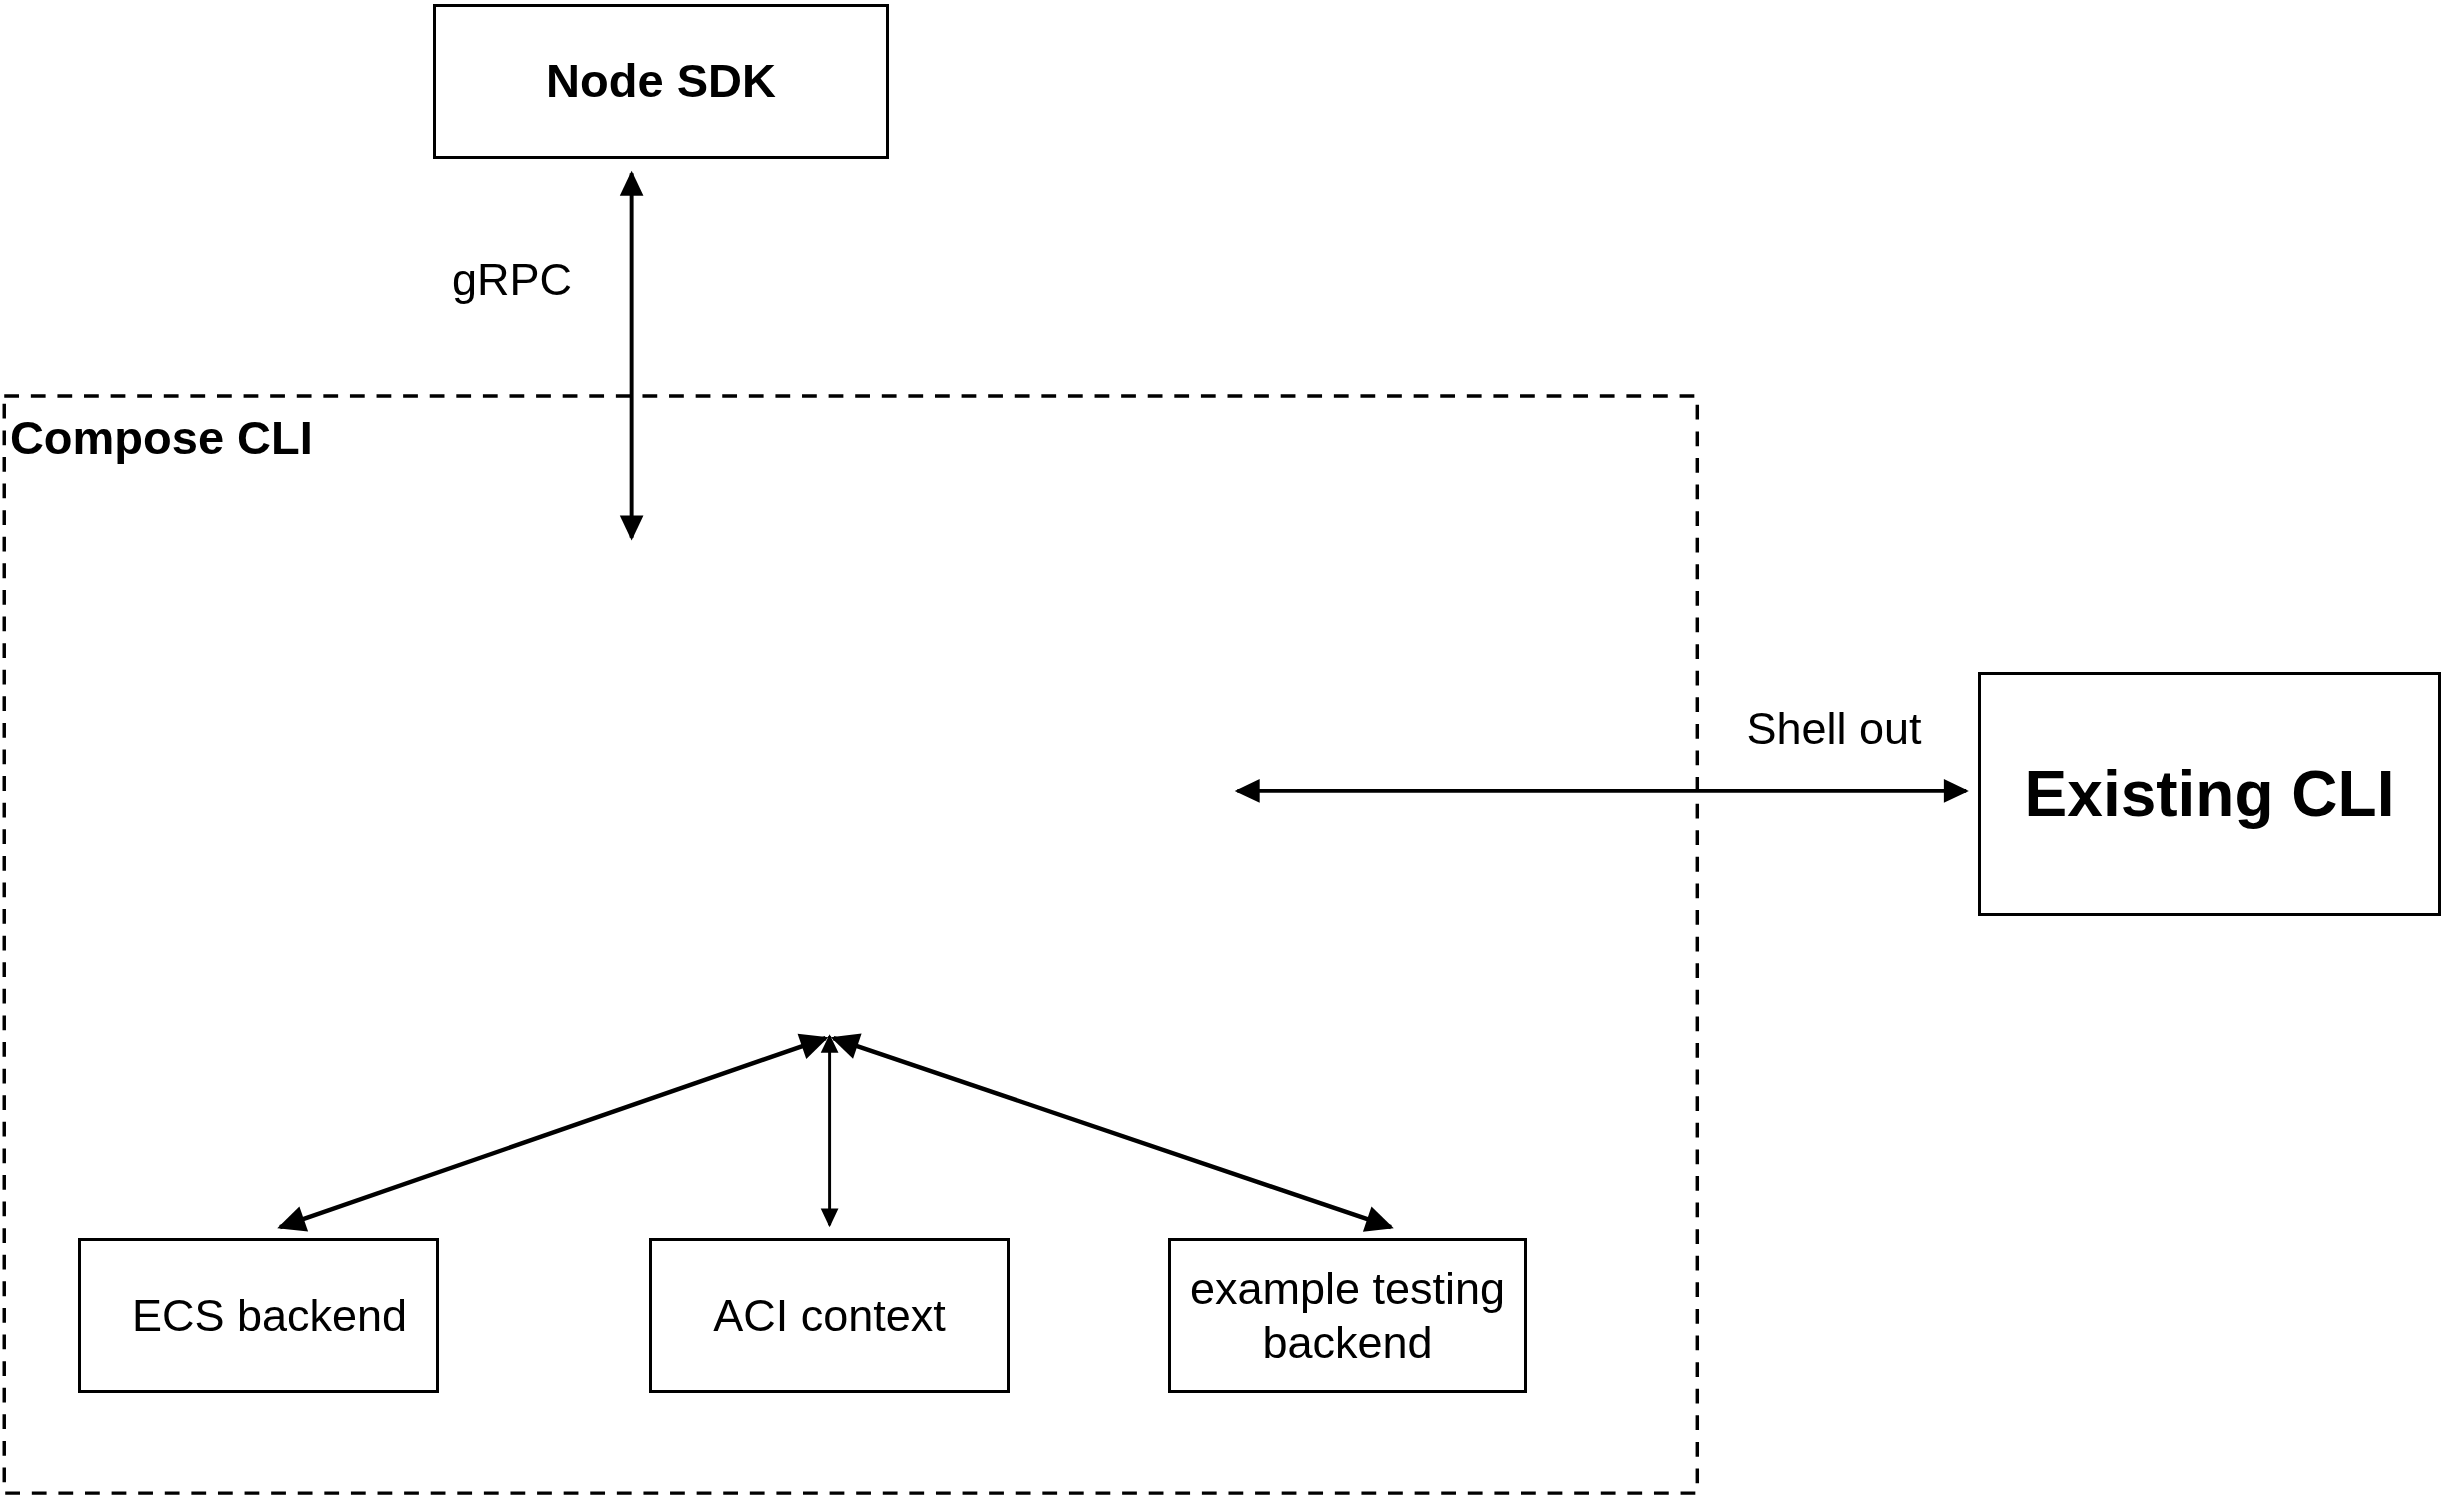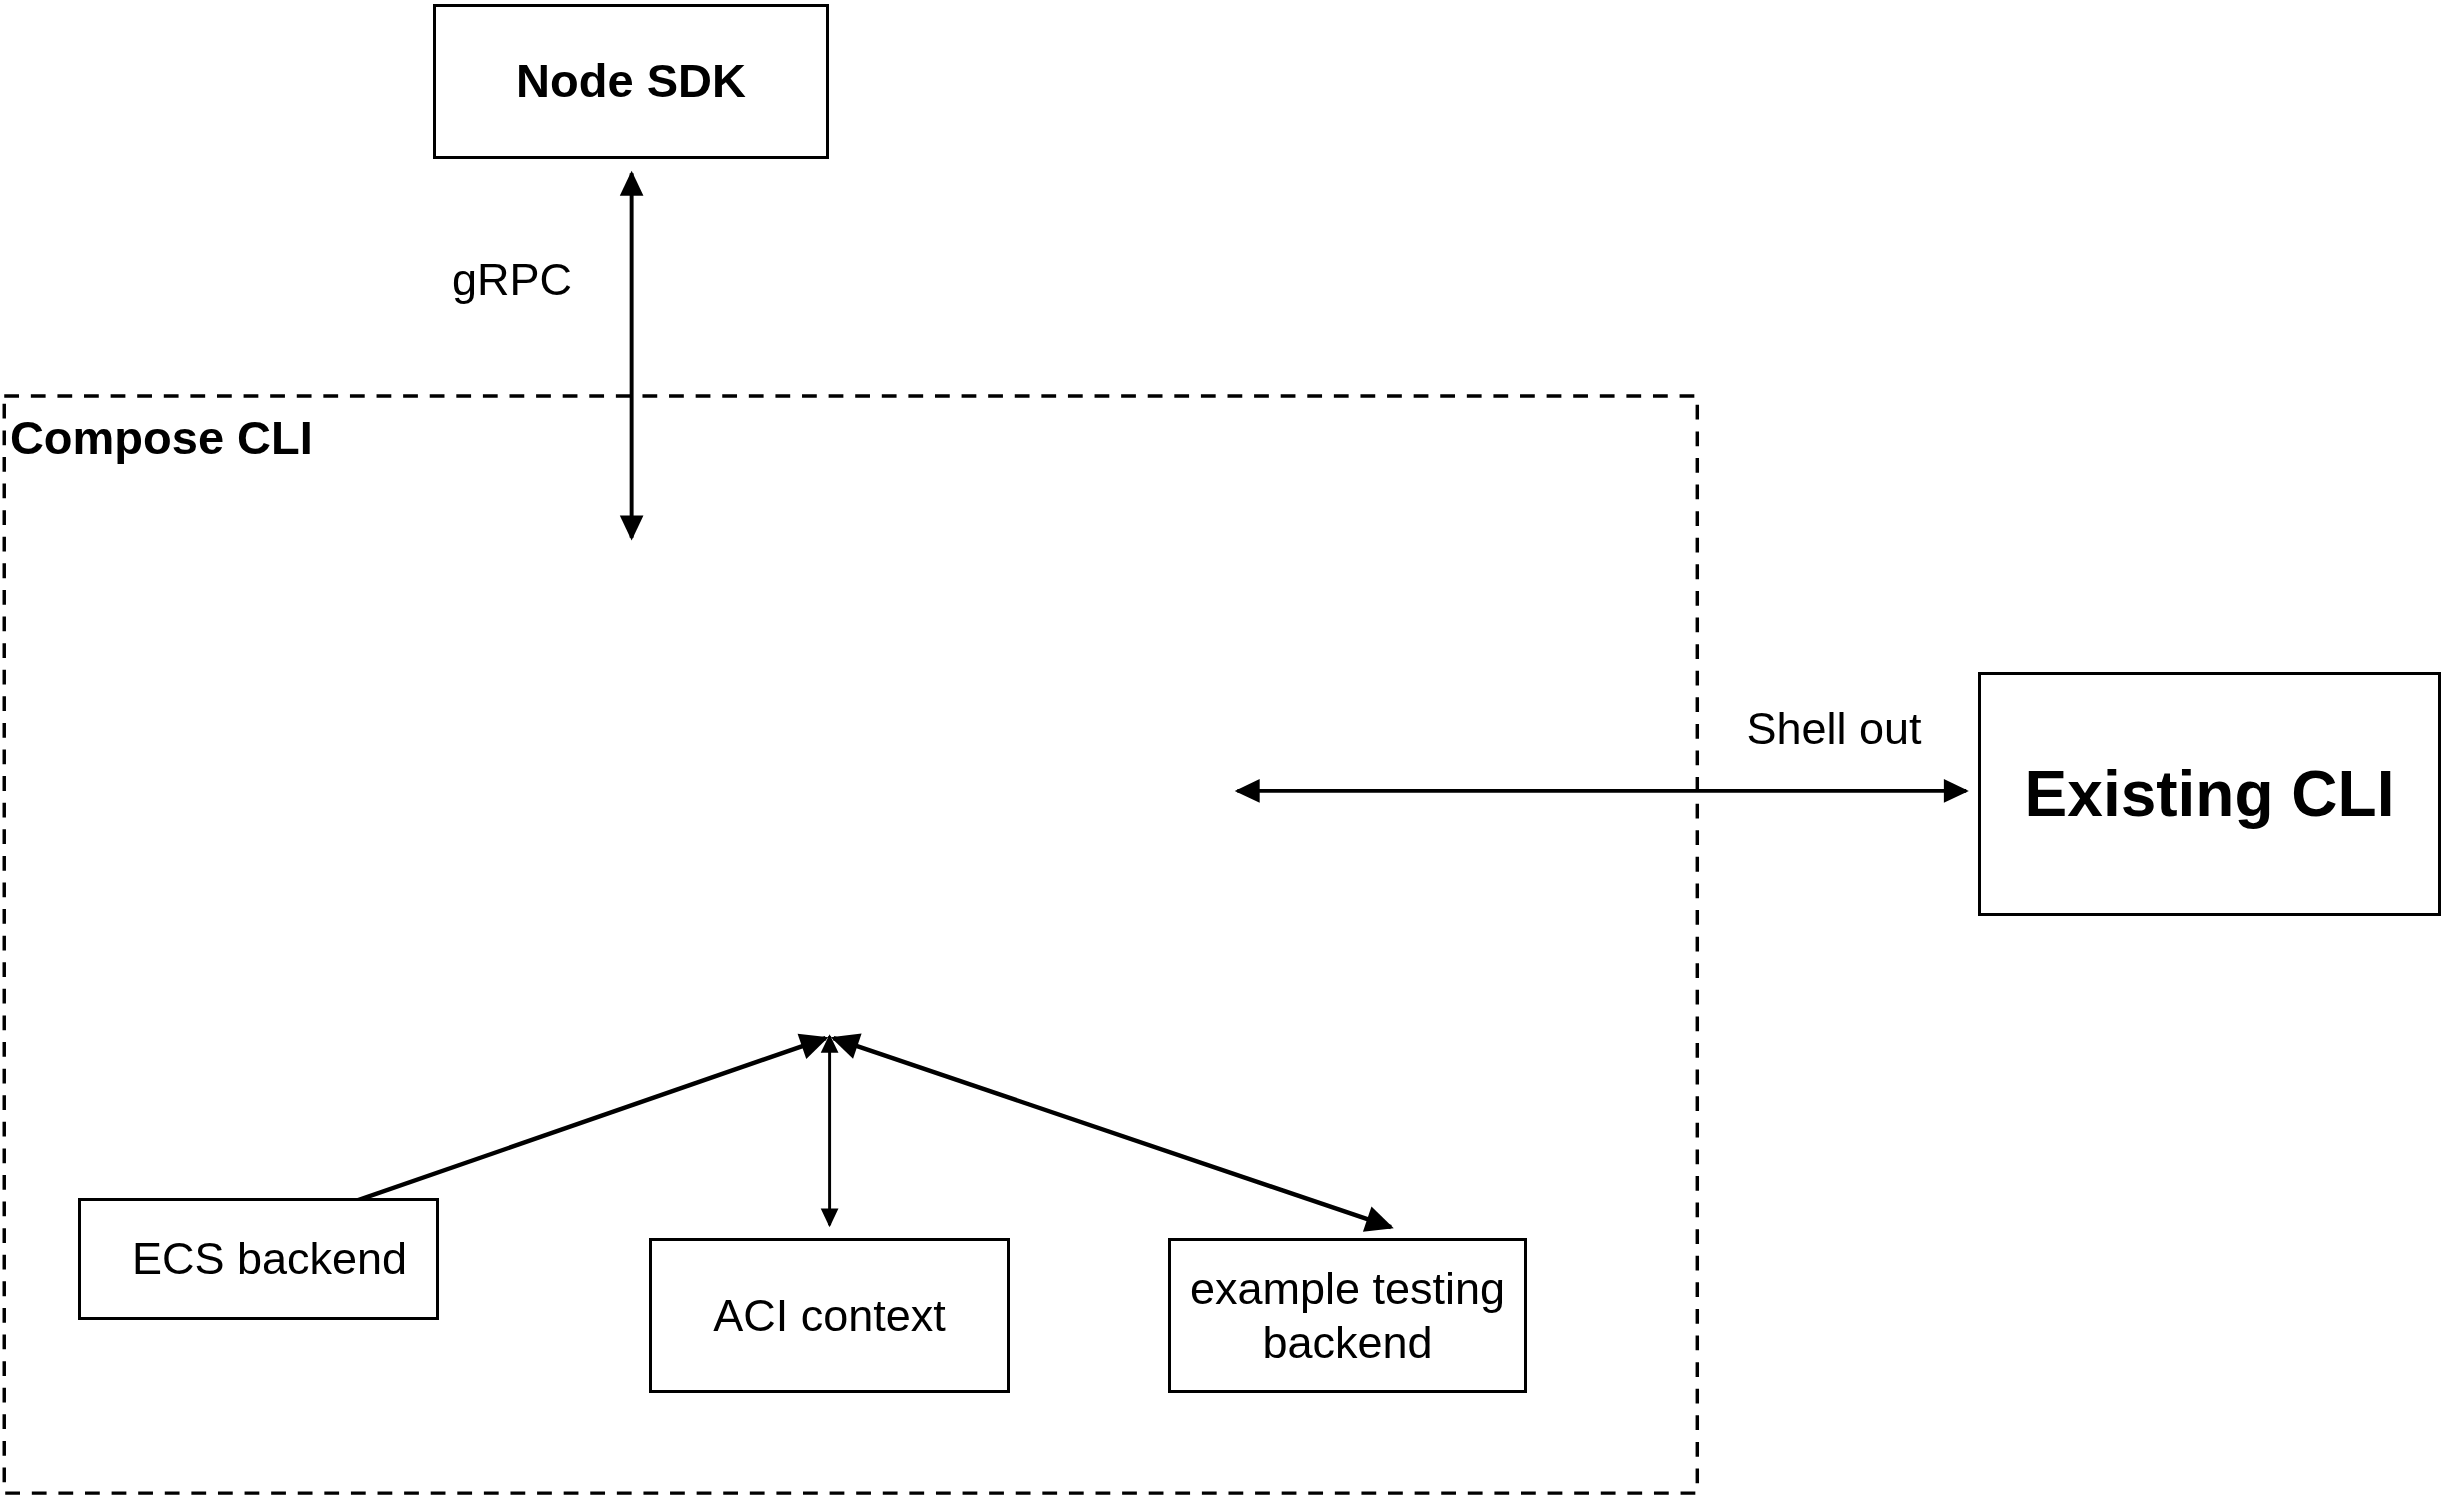--- a/index.html
+++ b/index.html
@@ -31,23 +31,23 @@
     display: flex;
     align-items: center;
     justify-content: center;
     text-align: center;
     font-size: 45px;
     line-height: 1.2;
   }
   .node .label { display: block; }
   .bold { font-weight: bold; }
 
-  .node-sdk        { left: 433px;  top: 3.9px;    width: 396px; height: 155px; font-size: 47px; }
+  .node-sdk        { left: 433px;  top: 3.9px;    width: 456px; height: 155px; font-size: 47px; }
   .existing-cli    { left: 1978px; top: 672px;  width: 463px; height: 244px; font-size: 64px; }
-  .ecs-backend     { left: 78px;   top: 1198px; width: 361px; height: 122px; padding-left: 22px; }
+  .ecs-backend     { left: 78px;   top: 1238px; width: 361px; height: 155px; padding-left: 22px; }
   .aci-backend     { left: 649px;  top: 1238px; width: 361px; height: 155px; }
   .example-backend { left: 1168px; top: 1238px; width: 359px; height: 155px; padding: 0 7.9px; }
 
   .stack {
     position: absolute;
     left: 433px;
     top: 551px;
     width: 788px;
     height: 475px;
     box-sizing: border-box;

